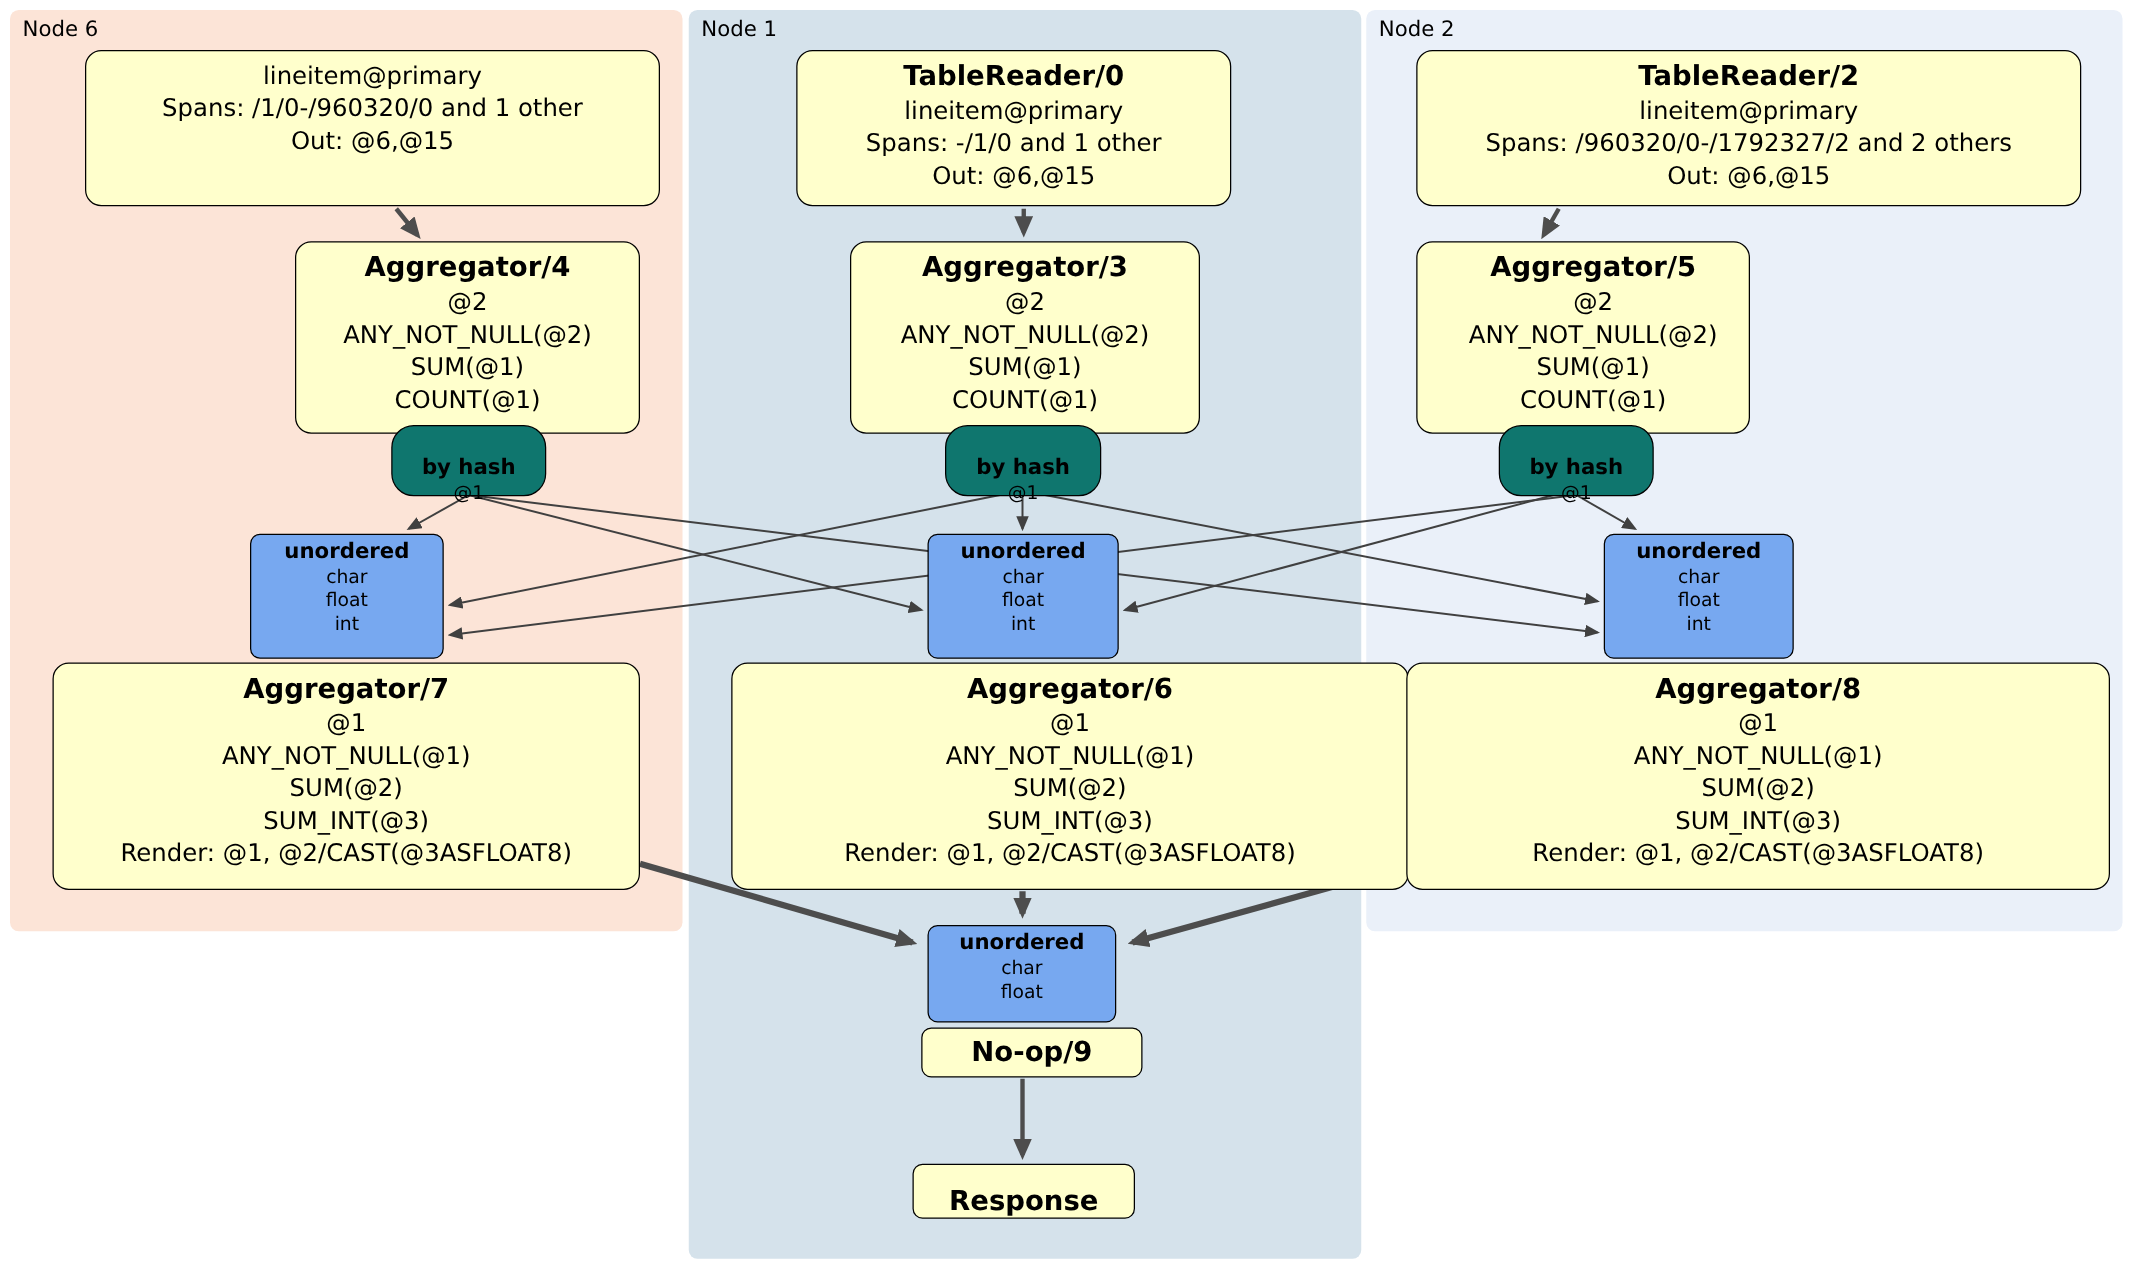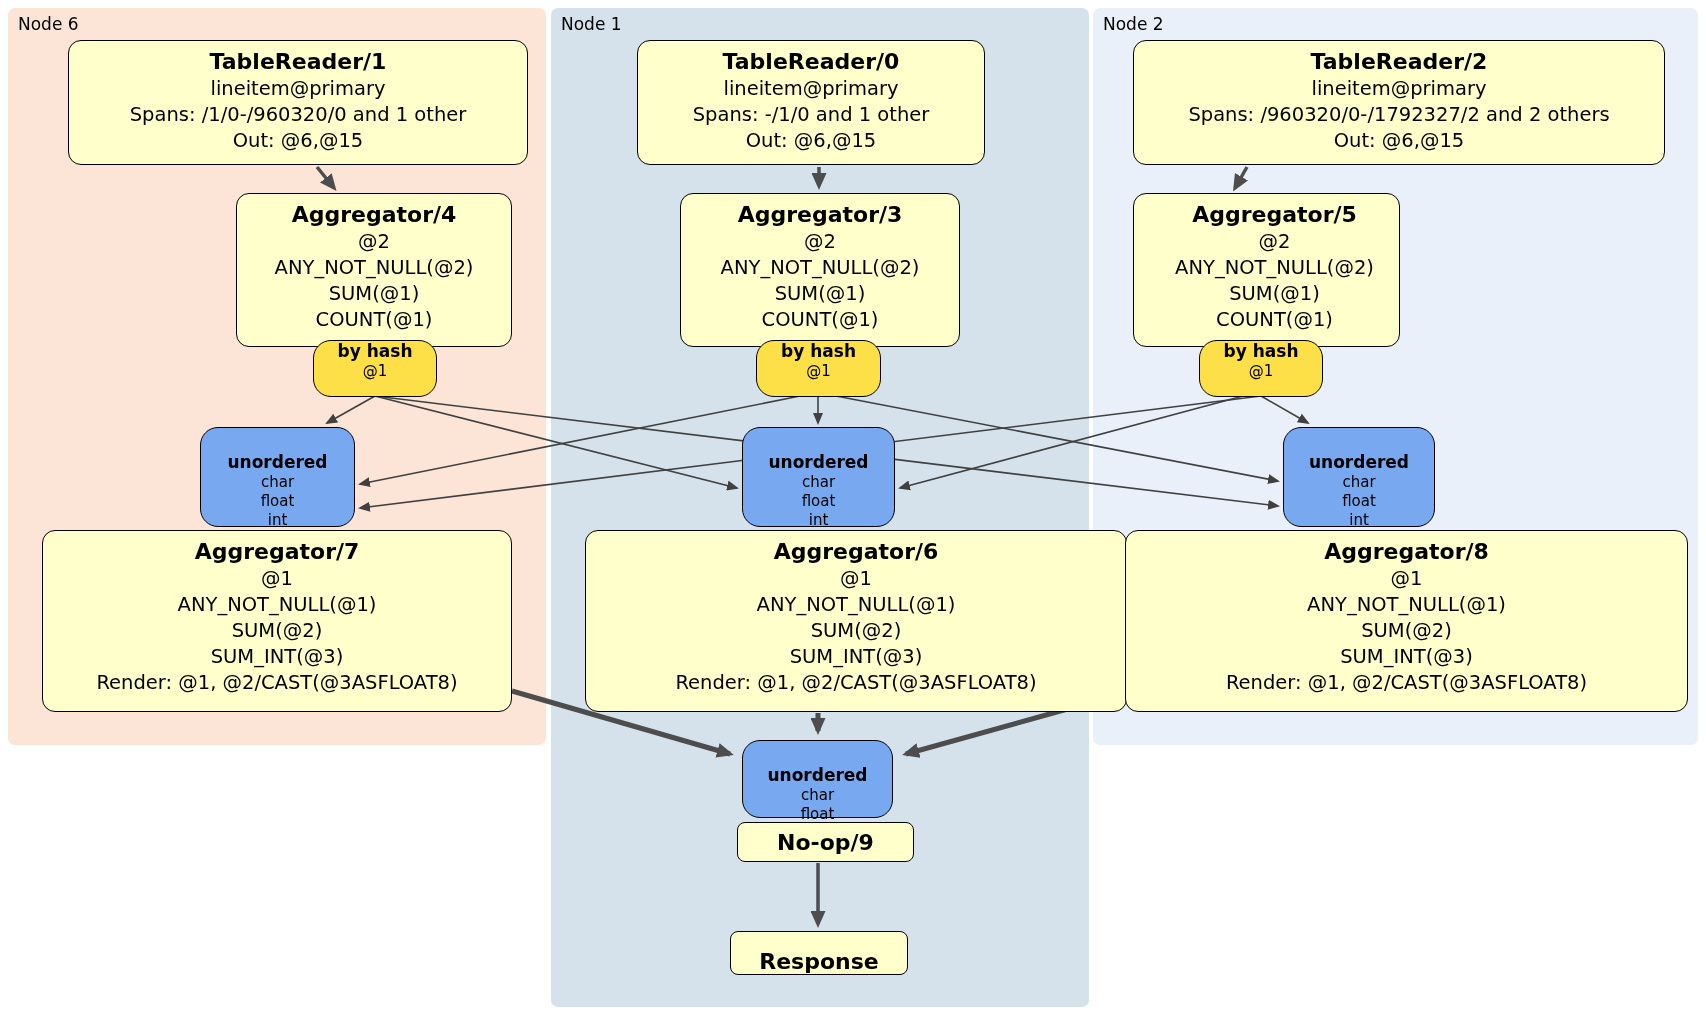--- a/index.html
+++ b/index.html
@@ -30,29 +30,29 @@
     z-index:2;
   }
   .proc{
     background:#ffffcc;
     border-radius:13px;
     padding-top:7px;
   }
   .proc .t{font-size:22px;font-weight:bold;line-height:28px;}
   .proc .l{font-size:19.5px;line-height:26px;}
   .router{
-    background:#fde047;
+    background:#0f766e;
     border-radius:18px;
-    padding-top:0;
+    padding-top:23px;
     z-index:3;
   }
   .sync{
     background:#77a8f0;
-    border-radius:18px;
-    padding-top:24px;
+    border-radius:8px;
+    padding-top:3px;
     z-index:3;
   }
   .router .t,.sync .t{font-size:17px;font-weight:bold;line-height:21px;}
   .router .l,.sync .l{font-size:15px;line-height:19px;}
   .flat{
     background:#ffffcc;
     border-radius:8px;
     display:flex;align-items:center;justify-content:center;
   }
   .flat .t{font-size:22px;font-weight:bold;}
@@ -105,21 +105,20 @@
       <line x1="818" y1="713" x2="818" y2="731" marker-end="url(#athick)"></line>
       <line x1="1125" y1="693" x2="906" y2="754" marker-end="url(#athick)"></line>
     </g>
 
     <g stroke="#4d4d4d" stroke-width="3.5">
       <line x1="818" y1="863" x2="818" y2="924" marker-end="url(#athick)"></line>
     </g>
   </svg>
 
   <div class="box proc" style="left:68px;top:40px;width:460px;height:125px;">
-    <div class="t">TableReader/1</div>
     <div class="l">lineitem@primary</div>
     <div class="l">Spans: /1/0-/960320/0 and 1 other</div>
     <div class="l">Out: @6,@15</div>
   </div>
   <div class="box proc" style="left:236px;top:193px;width:276px;height:154px;">
     <div class="t">Aggregator/4</div>
     <div class="l">@2</div>
     <div class="l">ANY_NOT_NULL(@2)</div>
     <div class="l">SUM(@1)</div>
     <div class="l">COUNT(@1)</div>

